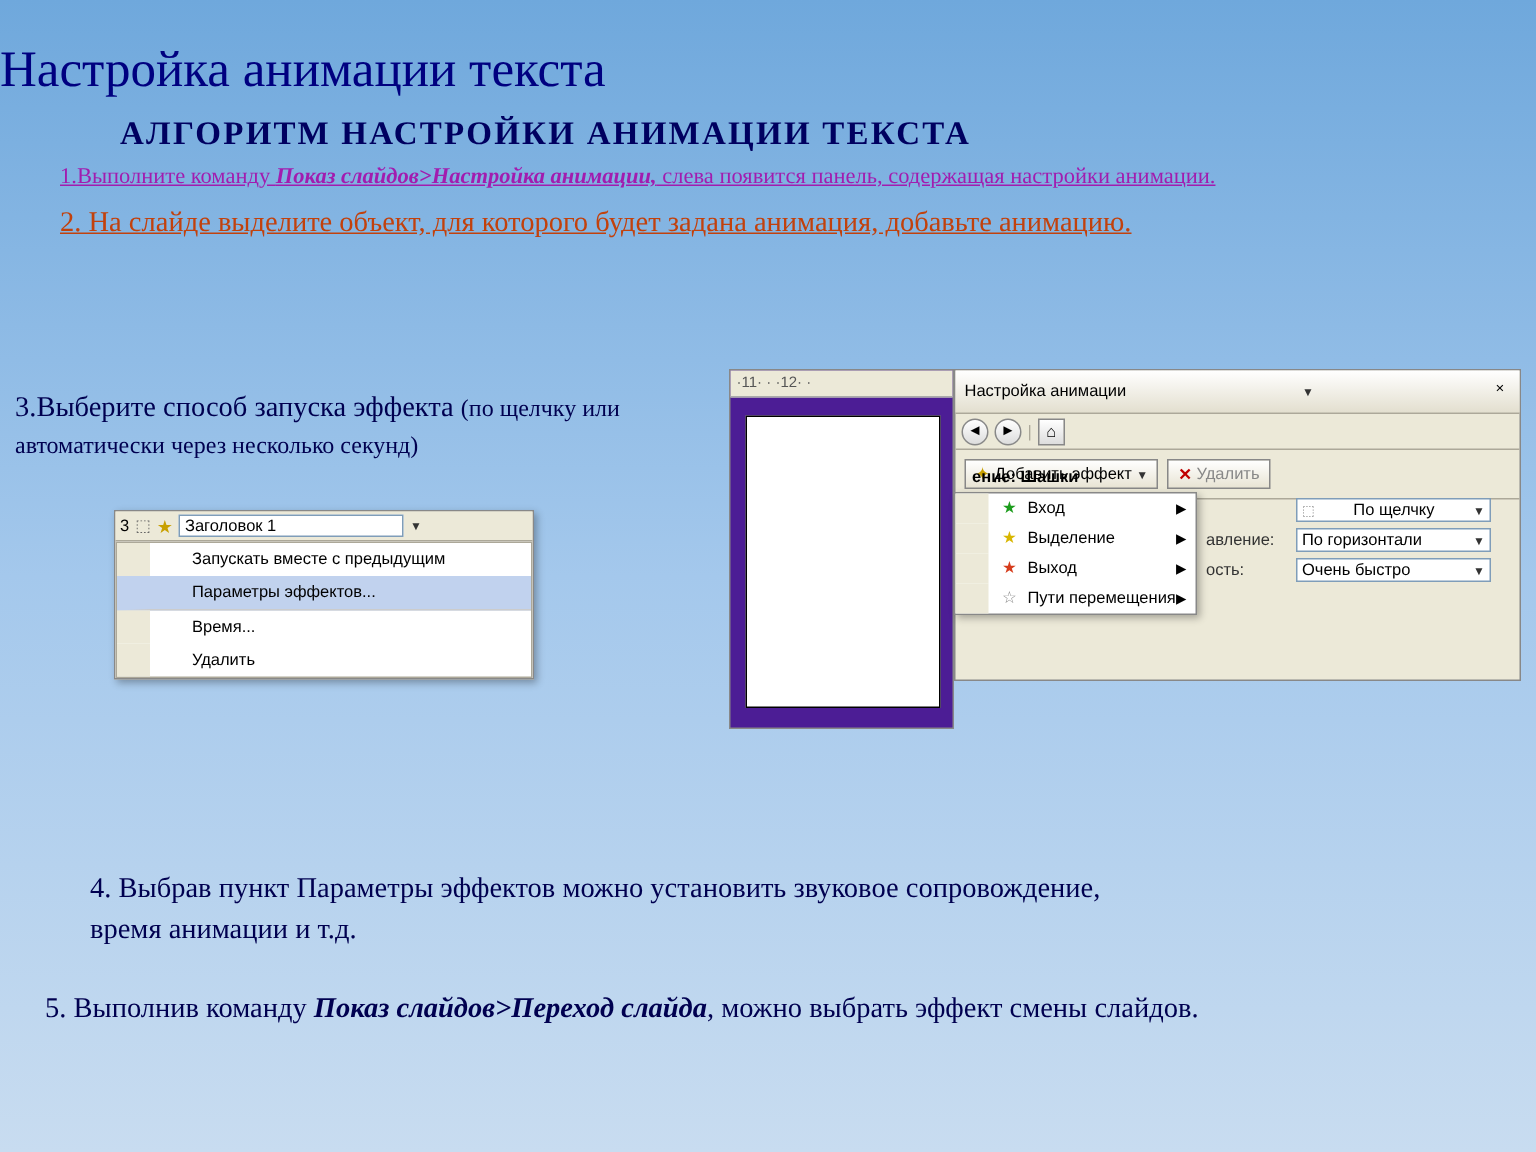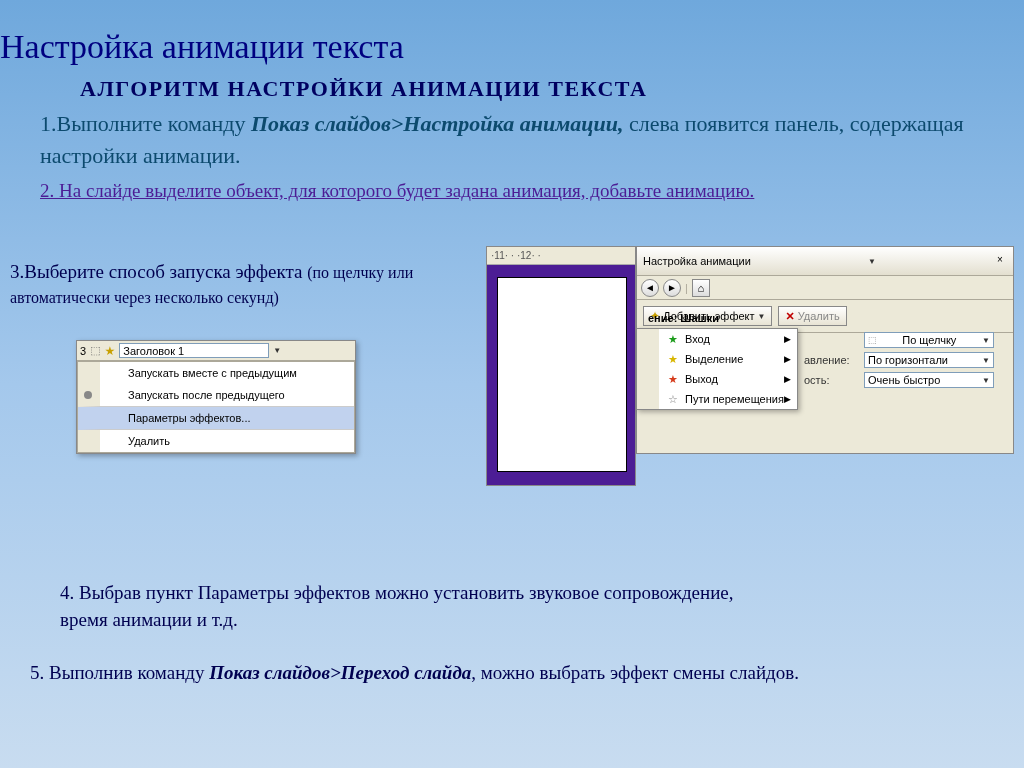--- a/index.html
+++ b/index.html
@@ -21,29 +21,30 @@
   .subtitle {
     text-align: left;
     font-size: 22px;
     font-weight: bold;
     color: #000060;
     padding-left: 80px;
     padding-top: 10px;
     letter-spacing: 1.5px;
   }
   .step1 {
-    font-size: 22px;
-    color: #0c4a6e;
+    font-size: 15px;
+    color: #a21caf;
     padding: 6px 40px 0 40px;
     line-height: 1.45;
+    text-decoration: underline;
   }
   .step1 .bold-italic { font-weight: bold; font-style: italic; }
   .step2 {
     font-size: 19px;
-    color: #4c1d95;
+    color: #c2410c;
     padding: 8px 40px 0 40px;
     text-decoration: underline;
   }
   .step3 {
     position: absolute;
     top: 260px;
     left: 10px;
     width: 470px;
     font-size: 19px;
     color: #000050;
@@ -329,22 +330,22 @@
 <div class="panel-left">
   <div class="top-row">
     <span>3</span>
     <span style="color:#666">⬚</span>
     <span class="star-y">★</span>
     <input type="text" value="Заголовок 1" style="">
     <span class="chev-sm">▼</span>
   </div>
   <div class="menu">
     <div class="item"><span>Запускать вместе с предыдущим</span></div>
-    <div class="item sep-after"><span class="dot-icon" style="background:#888;border-radius:4px"></span><span>Запускать после предыдущего</span></div>
     <div class="item highlight sep-after"><span>Параметры эффектов...</span></div>
+    <div class="item"><span>Время...</span></div>
     <div class="item"><span>Удалить</span></div>
   </div>
 </div>
 
 <div class="panel-right">
   <div class="ruler-area">
     <div class="ruler-bar">·11· · ·12· ·</div>
     <div class="slide-inner"></div>
   </div>
   <div class="pane">

